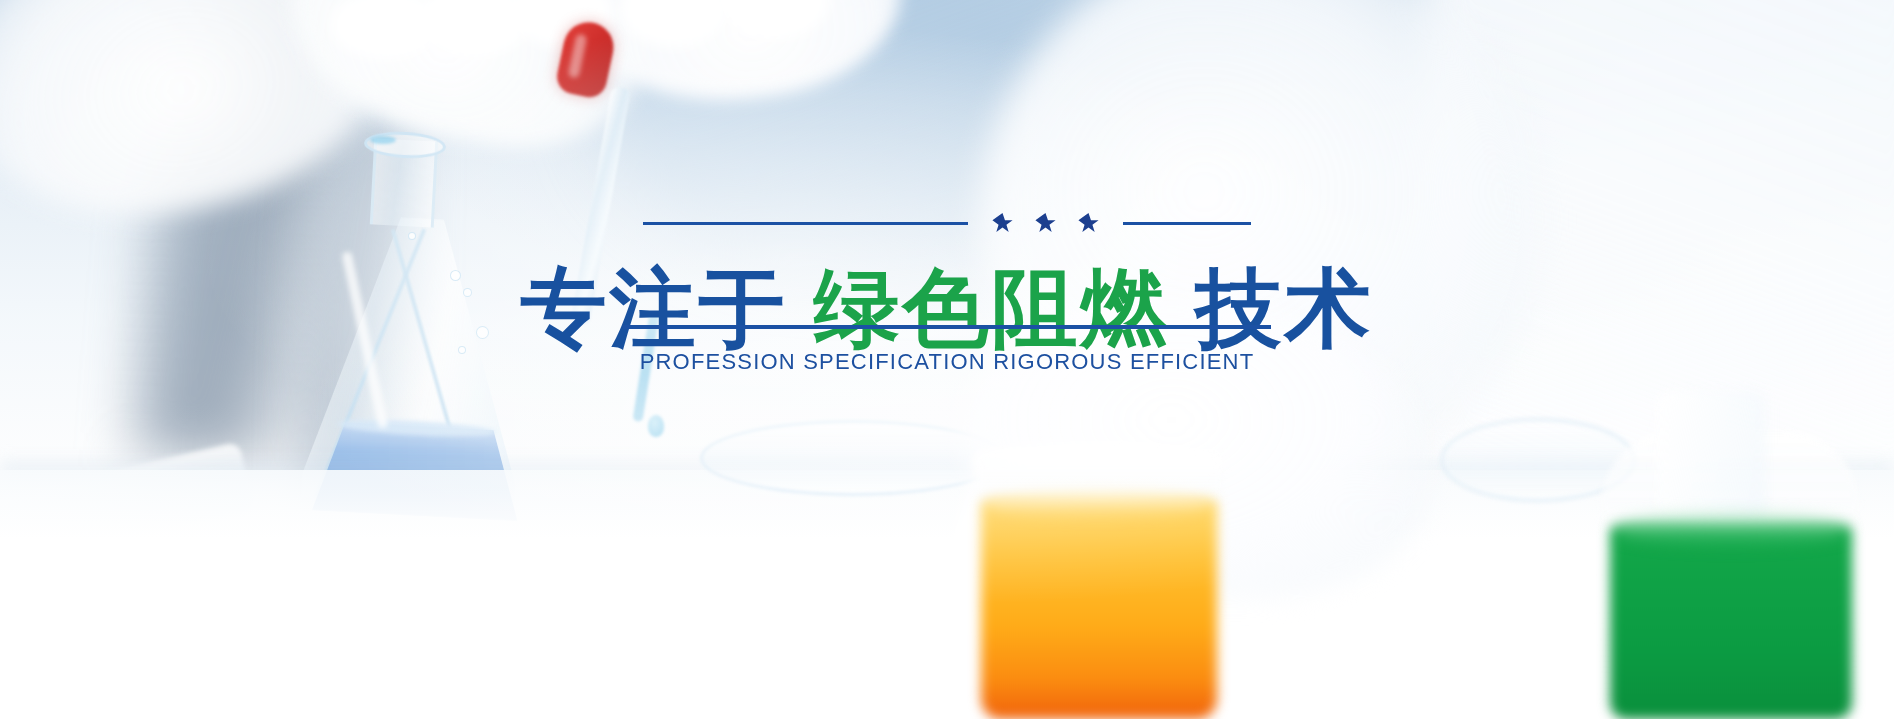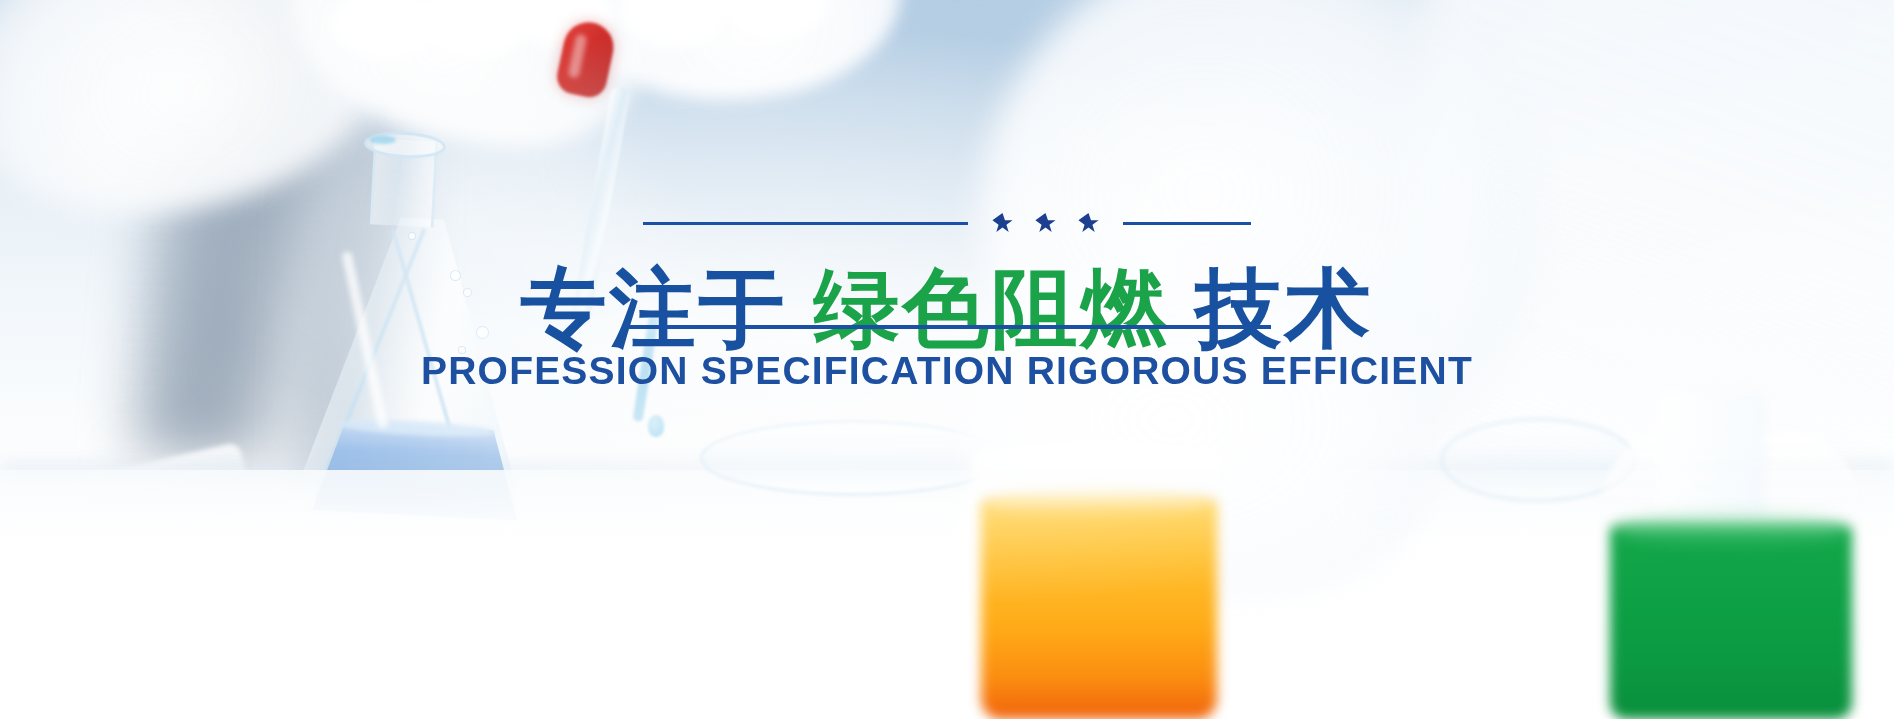--- a/index.html
+++ b/index.html
@@ -456,22 +456,22 @@
     height: 4px;
     background: #1b51a4;
   }
 
   .subtitle-en {
     position: absolute;
     top: 349px;
     left: 50%;
     transform: translateX(-50%);
     font-family: "Liberation Sans", sans-serif;
-    font-size: 39px;
-    font-weight: 700;
+    font-size: 22px;
+    font-weight: 400;
     letter-spacing: 1.2px;
     color: #1d50a0;
     white-space: nowrap;
   }
 
   .tagline {
     position: absolute;
     top: 434px;
     left: 50%;
     transform: translateX(-50%);

